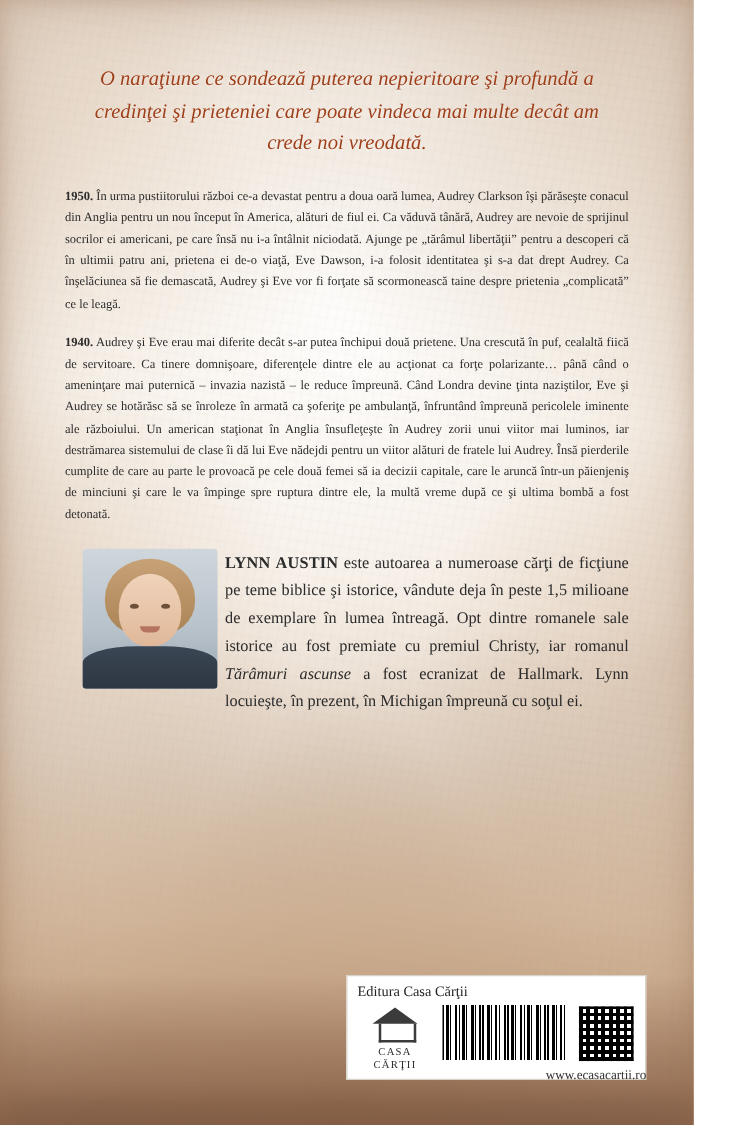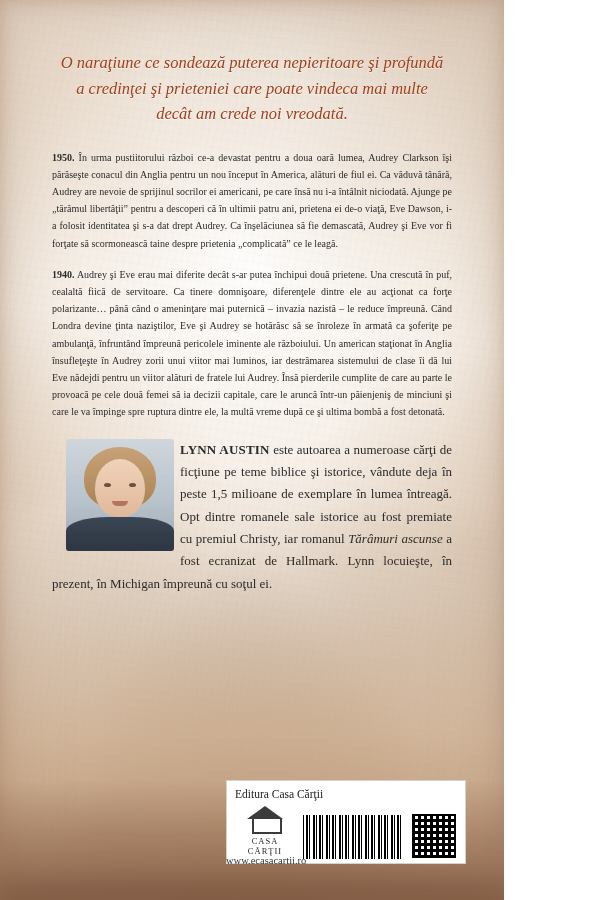--- a/index.html
+++ b/index.html
@@ -8,21 +8,21 @@
   }
   body {
     width: 600px;
     height: 900px;
     font-family: "Liberation Serif", serif;
     background: #ffffff;
     overflow: hidden;
   }
   .cover {
     position: relative;
-    width: 504px;
+    width: 555px;
     height: 900px;
     box-sizing: border-box;
     background:
       radial-gradient(ellipse 70% 50% at 50% 30%, rgba(255,255,255,0.85) 0%, rgba(255,255,255,0.0) 70%),
       linear-gradient(180deg, #f3ece4 0%, #f6efe6 30%, #f2e8dd 60%, #e9ddcd 100%);
     overflow: hidden;
   }
   
   .texture {
     position: absolute;
@@ -193,21 +193,21 @@
     box-sizing: border-box;
   }
   .publisher-box .pubname {
     font-size: 11.5px;
     color: #222;
     line-height: 1.35;
     margin-bottom: 2px;
   }
   .pub-row {
     display: flex;
-    align-items: flex-end;
+    align-items: flex-start;
     gap: 8px;
   }
   .logo {
     width: 60px;
     flex: 0 0 60px;
     text-align: center;
     padding-bottom: 2px;
   }
   .logo .mark {
     width: 40px;
@@ -265,21 +265,21 @@
       repeating-linear-gradient(90deg, #000 0 3px, #fff 3px 6px),
       repeating-linear-gradient(0deg, #000 0 3px, #fff 3px 6px);
     background-blend-mode: multiply;
     border: 1px solid #fff;
   }
   .website {
     position: absolute;
     right: 38px;
     bottom: 34px;
     width: 240px;
-    text-align: left;
+    text-align: right;
     font-size: 10.5px;
     color: #333;
   }
 </style>
 </head>
 <body>
 
 <div class="cover">
   <div class="texture"></div>
   <div class="texture2"></div>

